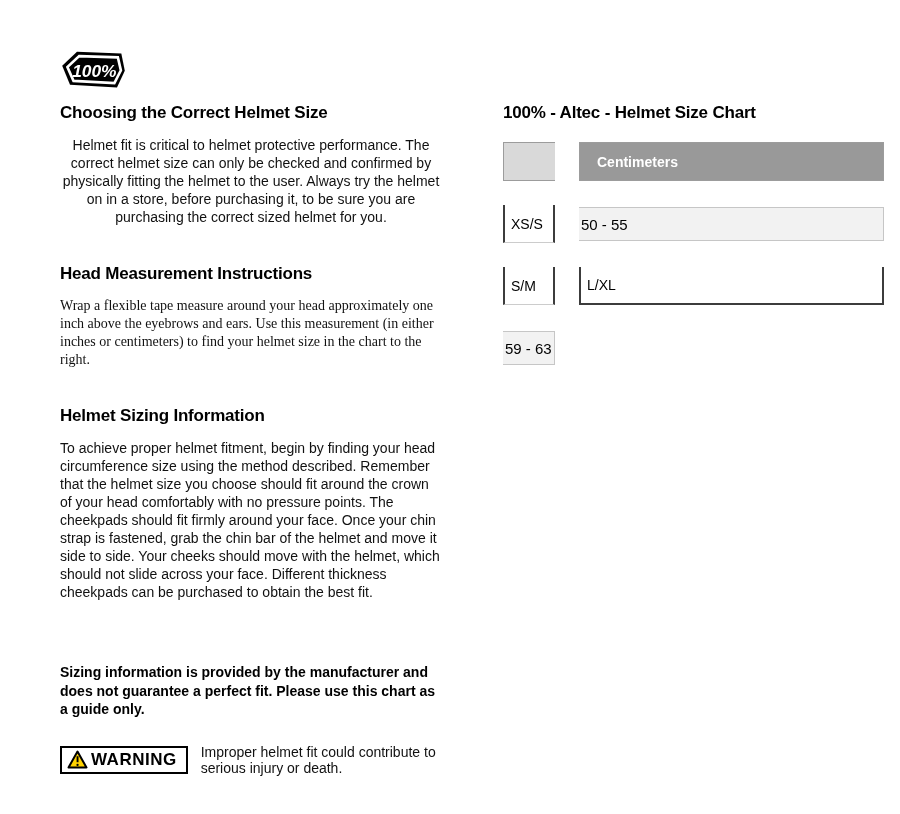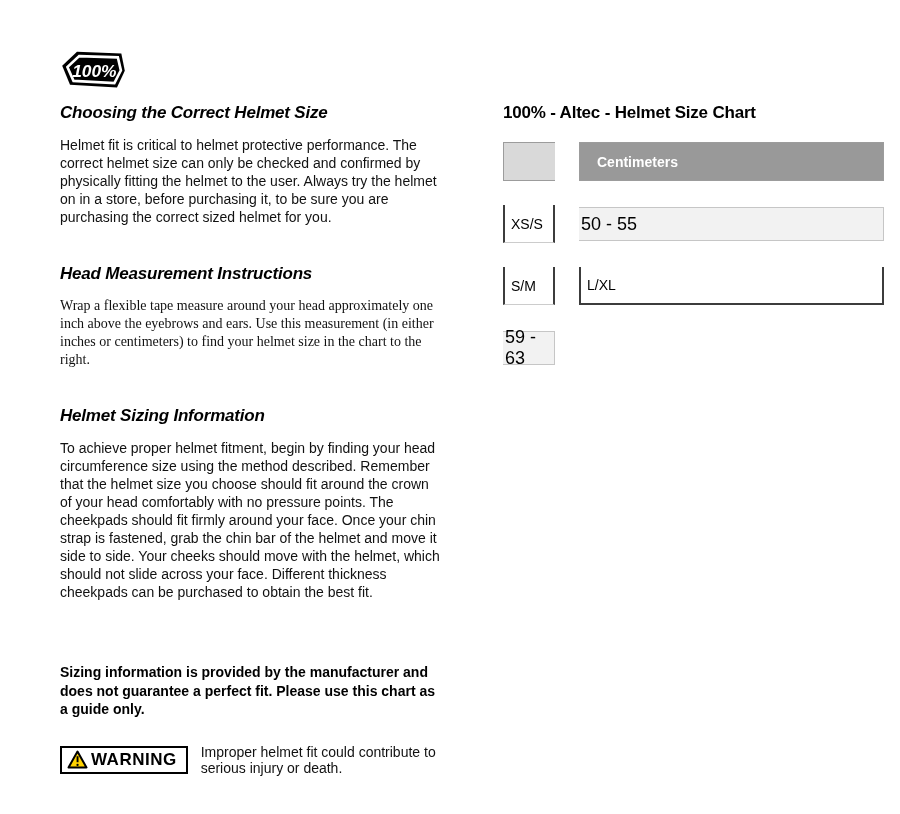--- a/index.html
+++ b/index.html
@@ -18,29 +18,29 @@
   .col-right { position: absolute; left: 462px; top: 102px; width: 438px; margin-left: 41px; }
 
   h2 {
     margin: 0;
     font-size: 17px;
     line-height: 21px;
     font-weight: 700;
     color: #000;
     letter-spacing: -0.2px;
   }
-  .col-left h2 { margin-bottom: 13px; font-style: italic; }
+  .col-left h2 { margin-bottom: 13px; }
 
   p.body-text {
     margin: 0;
     font-size: 14px;
     line-height: 18px;
     color: #111;
   }
-  p.sec-1 { margin-bottom: 37px; }
+  p.sec-1 { margin-bottom: 37px; text-align: center; }
   p.sec-2 { margin-bottom: 36px; font-family: Liberation Serif, serif; }
   p.sec-3 { margin-bottom: 62px; }
 
   p.disclaimer {
     margin: 0 0 25px 0;
     font-size: 14px;
     line-height: 18.5px;
     font-weight: 700;
     color: #000;
   }
@@ -102,21 +102,21 @@
     color: #000;
     padding-left: 6px;
   }
   .td-size.last { border-bottom: 2px solid #3c3c3c; }
 
   .td-cm {
     background: #f2f2f2;
     border: 1px solid #c6c6c6;
     border-left: none;
     margin: 2px 0;
-    font-size: 18px;
+    font-size: 15px;
     color: #000;
     padding-left: 2px;
   }
 </style>
 </head>
 <body>
 
 <div class="logo">
   <svg width="67" height="40" viewBox="0 0 76 46">
     <polygon points="19,2 70,4 74,24 65,43 11,40 2,18" fill="#000"></polygon>

